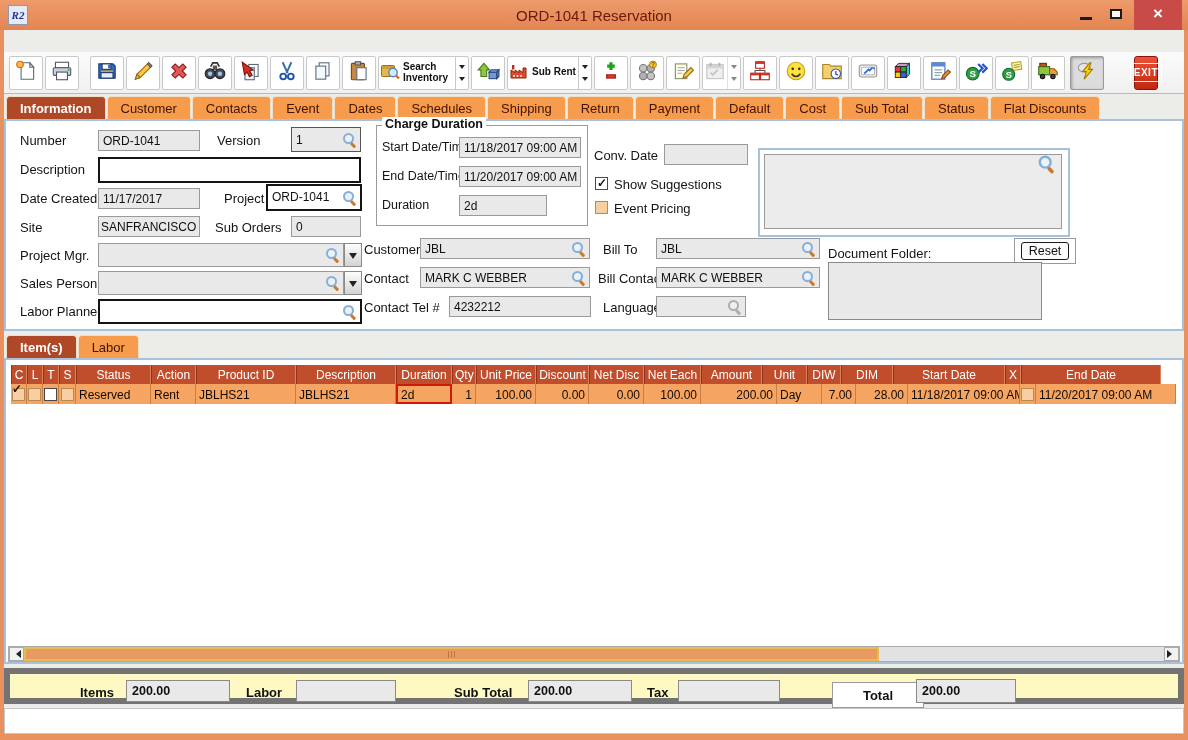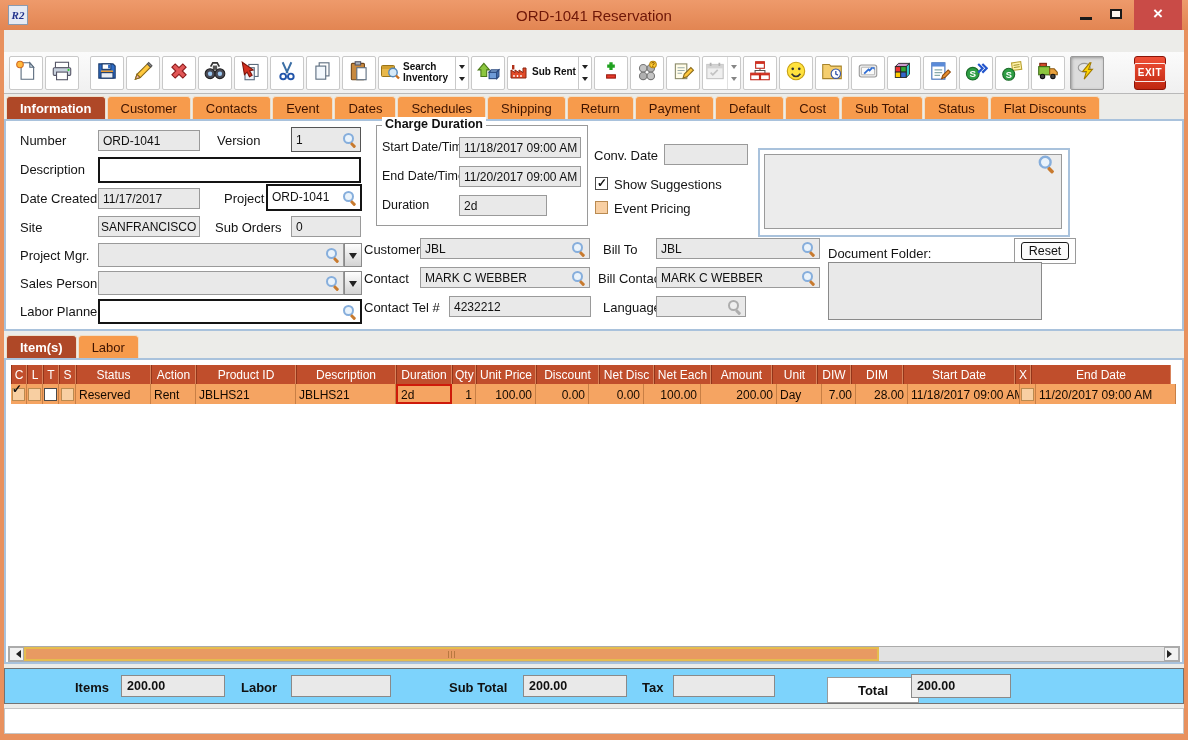--- a/index.html
+++ b/index.html
@@ -33,21 +33,21 @@
 .tbtn { height:34px; min-width:34px; background:#fff; border:1px solid #C9C9C9; border-radius:2px; margin-right:2px;
   display:flex; align-items:center; justify-content:center; flex:none; }
 .tbtn svg { width:24px; height:24px; flex:none; }
 .tbtn.wide svg { width:22px; height:22px; }
 .tlabel { font-size:10px; font-weight:bold; color:#101010; line-height:1.05; padding:0 2px; text-align:left; }
 .dropseg { width:13px; align-self:stretch; border-left:1px solid #C9C9C9; display:flex; flex-direction:column;
   align-items:center; justify-content:center; gap:2px; }
 .dtri { width:0; height:0; border:3.5px solid transparent; border-top:4.5px solid #222; margin-top:3px; }
 .sp { width:9px; flex:none; }
 .pressed { background:#DCDCDC; border-color:#9A9A9A; box-shadow:inset 1px 1px 3px rgba(0,0,0,.3); }
-.exitbtn { width:32px; height:34px; background:linear-gradient(#F05038,#C02810); border:1px solid #8A1408; border-radius:3px;
+.exitbtn { width:24px; height:34px; background:linear-gradient(#F05038,#C02810); border:1px solid #8A1408; border-radius:3px;
   margin-left:28px; display:flex; align-items:center; justify-content:center; flex:none; }
 .exitbtn i { border:1px solid rgba(255,255,255,.9); border-radius:2px; padding:3px 3px; font-style:normal;
   font-size:10px; font-weight:bold; color:#fff; letter-spacing:.5px; }
 
 
 .tabrow { position:absolute; left:2px; top:66px; height:23px; display:flex; }
 .tab { font-size:13px; color:#3F1400; background:#F79B4C; border:1px solid #EFDFC9; border-bottom:none;
   border-radius:4px 4px 0 0; padding:4px 13px 0; margin-right:1px; height:23px; white-space:nowrap; }
 .tab.active { background:#AF4827; color:#fff; font-weight:bold; }
 .tab.small { height:21px; padding:3px 10px 0; font-size:12.5px; }
@@ -103,21 +103,21 @@
 .harrow { position:absolute; top:0; bottom:0; width:15px; background:#F2F2F2; border:1px solid #ABABAB;
   display:flex; align-items:center; justify-content:center; }
 .harrow.left { left:0; } .harrow.right { right:0; }
 .tri-l { width:0; height:0; border:4px solid transparent; border-right:5px solid #222; }
 .tri-r { width:0; height:0; border:4px solid transparent; border-left:5px solid #222; }
 .hthumb { position:absolute; left:15px; top:0; width:855px; height:14px; background:#E89A62; border:2px solid #E5BC4E; }
 .hthumb::after { content:""; position:absolute; left:50%; top:2px; width:8px; height:7px; margin-left:-4px;
   background:repeating-linear-gradient(90deg,#B87840 0 1px,transparent 1px 3px); }
 
 
-#totalsBar { position:absolute; left:0; top:638px; width:1180px; height:36px; background:#7dd3fc; border:1px solid #737373; }
+#totalsBar { position:absolute; left:0; top:638px; width:1180px; height:36px; background:#fef9c3; border:6px solid #737373; }
 .tlbl { position:absolute; font-weight:bold; font-size:13px; color:#111; white-space:nowrap; }
 .tbox { position:absolute; height:22px; background:#E9E9E9; border:1px solid #8A8A8A; font-weight:bold; font-size:12.5px;
   padding:3px 5px 0; color:#101010; overflow:hidden; }
 .totalLblBox { position:absolute; border:1px solid #9A9A9A; background:#fff; text-align:center; font-weight:bold;
   font-size:13px; padding-top:5px; color:#111; }
 #statusbar { position:absolute; left:0; top:678px; width:1180px; height:26px; background:#fff; border:1px solid #C6C6C6; }
 </style>
 </head>
 <body>
 
@@ -473,21 +473,21 @@
       <div class="hc" style="width:16px">L</div>
       <div class="hc" style="width:16px">T</div>
       <div class="hc" style="width:17px">S</div>
       <div class="hc" style="width:75px">Status</div>
       <div class="hc" style="width:45px">Action</div>
       <div class="hc" style="width:100px">Product ID</div>
       <div class="hc" style="width:100px">Description</div>
       <div class="hc" style="width:56px">Duration</div>
       <div class="hc" style="width:24px">Qty</div>
       <div class="hc" style="width:60px">Unit Price</div>
-      <div class="hc" style="width:63px">Discount</div>
+      <div class="hc" style="width:53px">Discount</div>
       <div class="hc" style="width:55px">Net Disc</div>
       <div class="hc" style="width:57px">Net Each</div>
       <div class="hc" style="width:61px">Amount</div>
       <div class="hc" style="width:45px">Unit</div>
       <div class="hc" style="width:34px">DIW</div>
       <div class="hc" style="width:52px">DIM</div>
       <div class="hc" style="width:112px">Start Date</div>
       <div class="hc" style="width:16px">X</div>
       <div class="hc" style="width:140px">End Date</div>
     </div>

